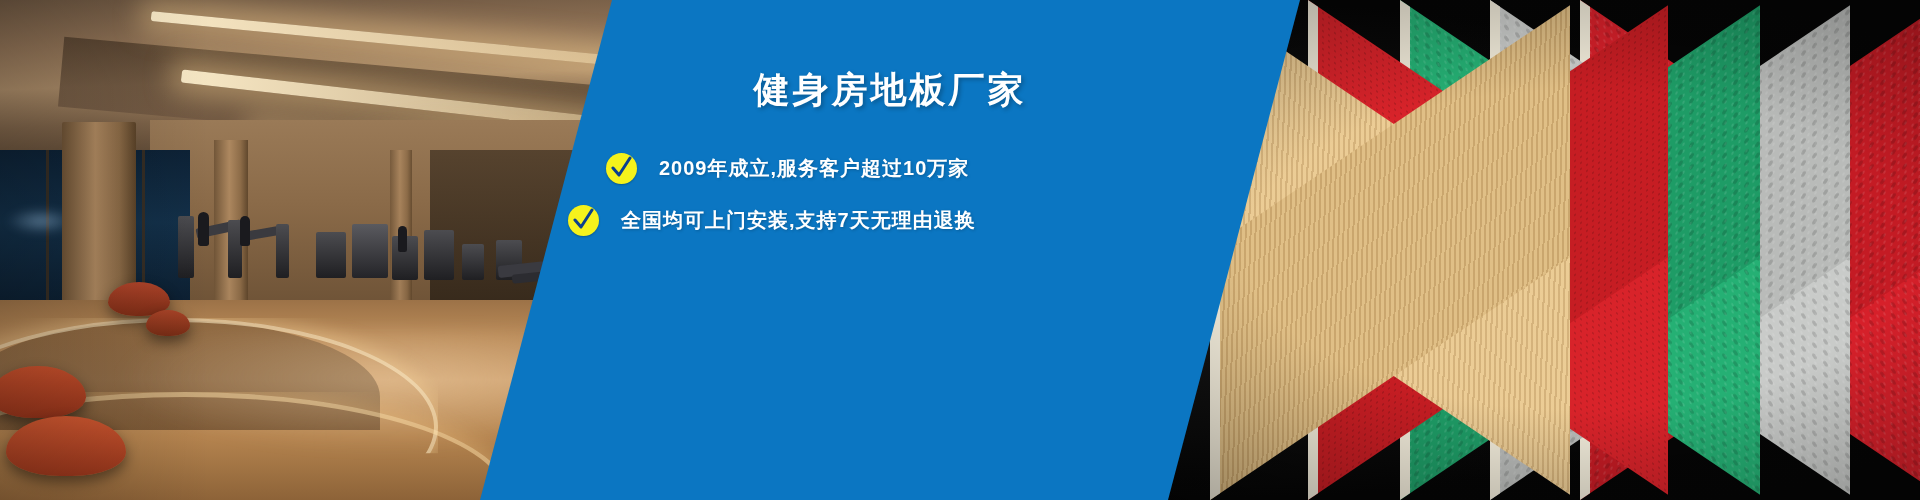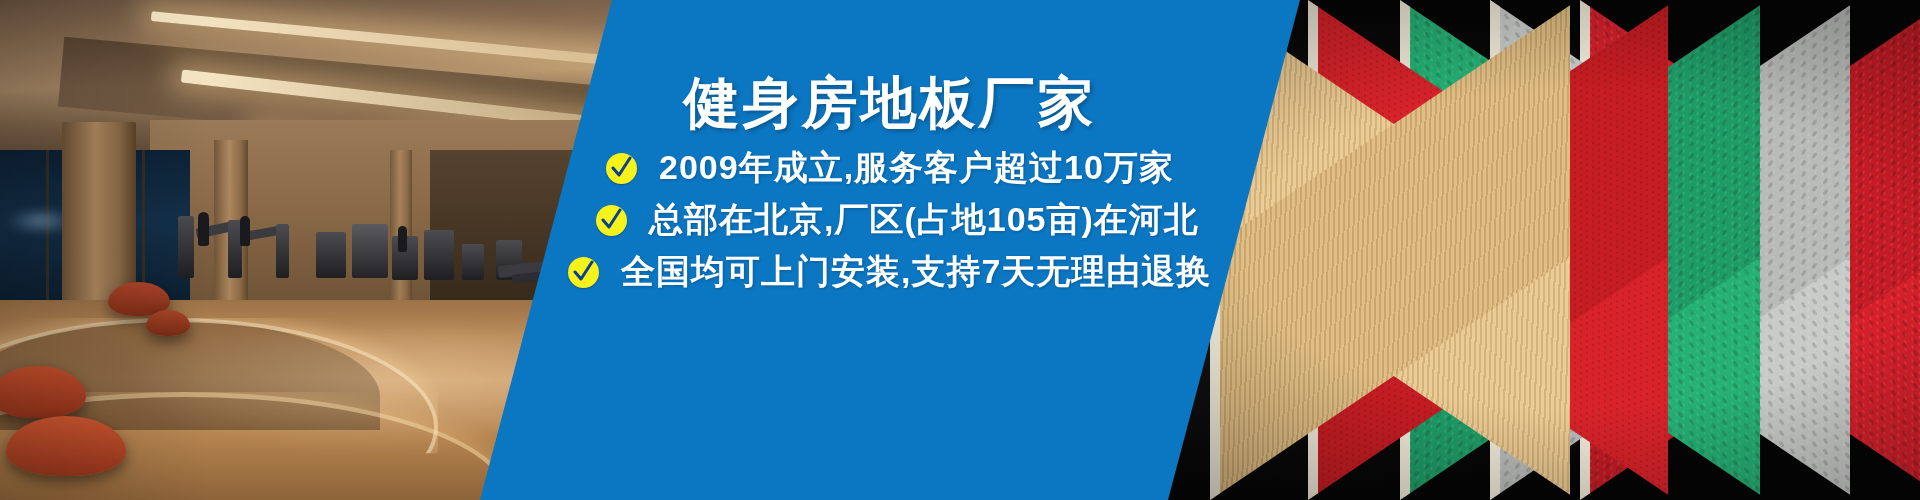--- a/index.html
+++ b/index.html
@@ -78,37 +78,37 @@
 
   
   .blue-panel{
     position:absolute;left:480px;top:0;width:820px;height:500px;
     background:#0b76c2;
     clip-path:polygon(132px 0, 820px 0, 688px 500px, 0px 500px);
   }
   .blue-inner{position:absolute;left:0;top:0;width:820px;height:500px;}
   .banner-title{
     position:absolute;left:0;top:66px;width:820px;text-align:center;
-    color:#ffffff;font-size:56px;font-weight:bold;letter-spacing:3px;
+    color:#ffffff;font-size:36px;font-weight:bold;letter-spacing:3px;
     text-shadow:2px 2px 4px rgba(0,0,0,.28);
   }
   .bullets{position:absolute;left:0;top:142px;width:820px;}
   .bullet-row{display:flex;align-items:center;height:52px;padding-left:120px;}
   .bullet-row.r1{padding-left:126px;}
   .bullet-row.r2{padding-left:116px;}
   .bullet-row.r3{padding-left:100px;}
   .bullet-row.r4{padding-left:88px;}
   .check{
     width:31px;height:31px;border-radius:50%;background:#f5f21c;
     flex:0 0 auto;position:relative;margin-right:22px;
     box-shadow:0 1px 2px rgba(0,0,0,.25);
   }
   .check svg{position:absolute;left:4px;top:3px;}
   .bullet-text{
-    color:#ffffff;font-size:34px;font-weight:bold;letter-spacing:1px;white-space:nowrap;
+    color:#ffffff;font-size:20px;font-weight:bold;letter-spacing:1px;white-space:nowrap;
     text-shadow:1px 1px 3px rgba(0,0,0,.22);
   }
 
   
   .samples{position:absolute;left:1060px;top:0;width:860px;height:500px;overflow:hidden;
     background:radial-gradient(ellipse at 20% 50%,#1d1d1d,#050505 70%);}
 
   .chev{position:absolute;top:0;height:500px;width:360px;}
   .chev .half{position:absolute;left:0;width:360px;height:252px;}
   .chev .top{top:0;transform-origin:0 100%;transform:skewY(34deg);}
@@ -247,28 +247,20 @@
 
         <div class="bullet-row r1">
           <span class="check">
             <svg width="23" height="23" viewBox="0 0 23 23">
                 <path d="M3 12 L9 19 L20 2" stroke="#0b3f8f" stroke-width="3" fill="none" stroke-linecap="round" stroke-linejoin="round"></path>
               </svg>
           </span>
           <span class="bullet-text">2009年成立,服务客户超过10万家</span>
         </div>
 
-        <div class="bullet-row r2">
-          <span class="check">
-            <svg width="23" height="23" viewBox="0 0 23 23">
-                <path d="M3 12 L9 19 L20 2" stroke="#0b3f8f" stroke-width="3" fill="none" stroke-linecap="round" stroke-linejoin="round"></path>
-              </svg>
-          </span>
-          <span class="bullet-text">总部在北京,厂区(占地105亩)在河北</span>
-        </div>
 
 
         <div class="bullet-row r4">
           <span class="check">
             <svg width="23" height="23" viewBox="0 0 23 23">
                 <path d="M3 12 L9 19 L20 2" stroke="#0b3f8f" stroke-width="3" fill="none" stroke-linecap="round" stroke-linejoin="round"></path>
               </svg>
           </span>
           <span class="bullet-text">全国均可上门安装,支持7天无理由退换</span>
         </div>

